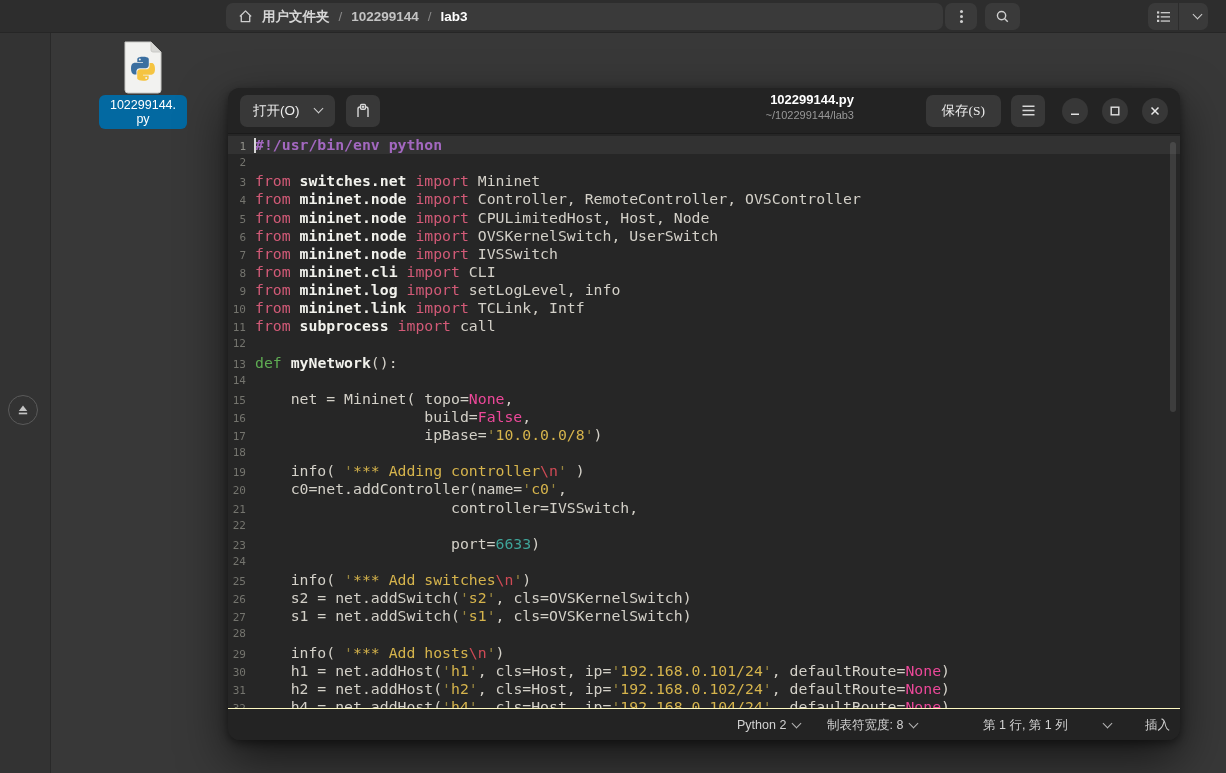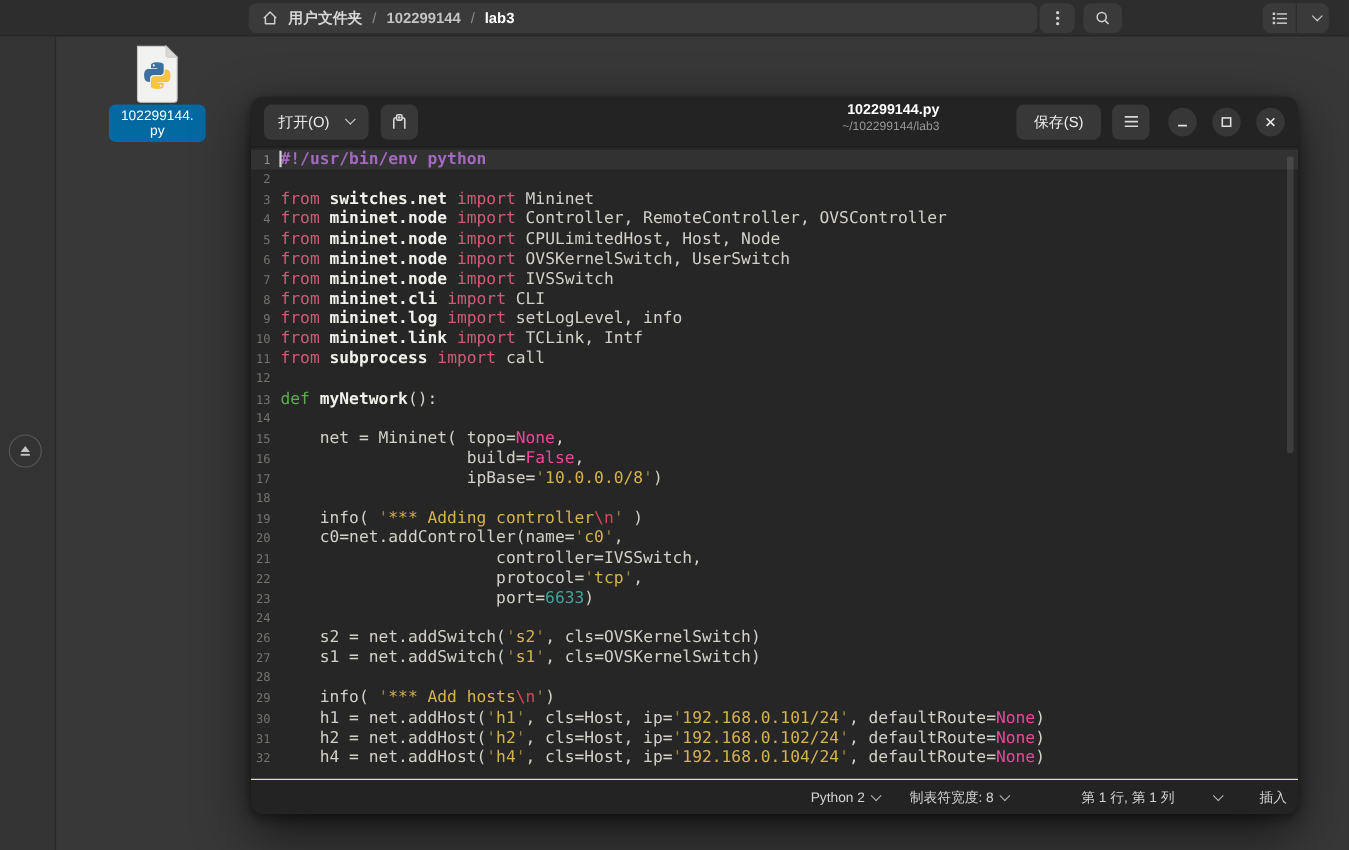--- a/index.html
+++ b/index.html
@@ -42,21 +42,21 @@
   .win { position:absolute; left:228px; top:88px; width:952px; height:652px;
          border-radius:12px; overflow:hidden; background:#262626;
          box-shadow:0 18px 48px rgba(0,0,0,.6), 0 3px 10px rgba(0,0,0,.45);
          display:flex; flex-direction:column; }
   .hbar { height:46px; flex:none; background:#232323; border-bottom:1px solid #1b1b1b;
           display:flex; align-items:center; padding:0 12px; position:relative; }
   .hbtn { background:#383838; border-radius:7px; height:32px; color:#ececec;
           display:flex; align-items:center; justify-content:center; font-size:13.5px; }
   .open-btn { padding:0 13px; gap:15px; }
   .newtab-btn { width:34px; margin-left:11px; }
-  .save-btn { padding:0 16px; margin-left:auto; }
+  .save-btn { padding:0 16px; margin-left:auto;font-family:Liberation Serif, serif; }
   .menu-btn { width:34px; margin-left:10px; }
   .circ { width:26px; height:26px; border-radius:50%; background:#373737;
           display:flex; align-items:center; justify-content:center; }
   .min-btn { margin-left:17px; } .max-btn { margin-left:14px; } .close-btn { margin-left:14px; }
   .title-box { position:absolute; left:50%; top:5px; transform:translateX(-50%);
                text-align:right; line-height:1; width:300px; }
   .title { font-size:13px; font-weight:700; color:#ffffff; }
   .subtitle { font-size:11px; color:#989898; margin-top:4px; }
 
   
@@ -223,23 +223,24 @@
         <div class="crow"><span class="gut">12</span><span class="cc"></span></div>
         <div class="crow"><span class="gut">13</span><span class="cc"><span class="sg-d">def</span><span class="sg-t"> </span><span class="sg-f">myNetwork</span><span class="sg-t">():</span></span></div>
         <div class="crow"><span class="gut">14</span><span class="cc"></span></div>
         <div class="crow"><span class="gut">15</span><span class="cc"><span class="sg-t">    net = Mininet( topo=</span><span class="sg-b">None</span><span class="sg-t">,</span></span></div>
         <div class="crow"><span class="gut">16</span><span class="cc"><span class="sg-t">                   build=</span><span class="sg-b">False</span><span class="sg-t">,</span></span></div>
         <div class="crow"><span class="gut">17</span><span class="cc"><span class="sg-t">                   ipBase=</span><span class="sg-q">'</span><span class="sg-s">10.0.0.0/8</span><span class="sg-q">'</span><span class="sg-t">)</span></span></div>
         <div class="crow"><span class="gut">18</span><span class="cc"></span></div>
         <div class="crow"><span class="gut">19</span><span class="cc"><span class="sg-t">    info( </span><span class="sg-q">'</span><span class="sg-s">*** Adding controller</span><span class="sg-e">\n</span><span class="sg-q">'</span><span class="sg-t"> )</span></span></div>
         <div class="crow"><span class="gut">20</span><span class="cc"><span class="sg-t">    c0=net.addController(name=</span><span class="sg-q">'</span><span class="sg-s">c0</span><span class="sg-q">'</span><span class="sg-t">,</span></span></div>
         <div class="crow"><span class="gut">21</span><span class="cc"><span class="sg-t">                      controller=IVSSwitch,</span></span></div>
-        <div class="crow"><span class="gut">22</span><span class="cc"><span class="sg-t">                      protocol=</span><span class="sg-q">'</span><span class="sg-s">tcp</span><span class="sg-q">'</span><span class="sg-t">,</span></span></div>
+        <div class="crow"><span class="gut">22</span></div>
         <div class="crow"><span class="gut">23</span><span class="cc"><span class="sg-t">                      port=</span><span class="sg-n">6633</span><span class="sg-t">)</span></span></div>
         <div class="crow"><span class="gut">24</span><span class="cc"></span></div>
+        <div class="crow"><span class="gut">25</span><span class="cc"><span class="sg-t">    info( </span><span class="sg-q">'</span><span class="sg-s">*** Add switches</span><span class="sg-e">\n</span><span class="sg-q">'</span><span class="sg-t">)</span></span></div>
         <div class="crow"><span class="gut">26</span><span class="cc"><span class="sg-t">    s2 = net.addSwitch(</span><span class="sg-q">'</span><span class="sg-s">s2</span><span class="sg-q">'</span><span class="sg-t">, cls=OVSKernelSwitch)</span></span></div>
         <div class="crow"><span class="gut">27</span><span class="cc"><span class="sg-t">    s1 = net.addSwitch(</span><span class="sg-q">'</span><span class="sg-s">s1</span><span class="sg-q">'</span><span class="sg-t">, cls=OVSKernelSwitch)</span></span></div>
         <div class="crow"><span class="gut">28</span><span class="cc"></span></div>
         <div class="crow"><span class="gut">29</span><span class="cc"><span class="sg-t">    info( </span><span class="sg-q">'</span><span class="sg-s">*** Add hosts</span><span class="sg-e">\n</span><span class="sg-q">'</span><span class="sg-t">)</span></span></div>
         <div class="crow"><span class="gut">30</span><span class="cc"><span class="sg-t">    h1 = net.addHost(</span><span class="sg-q">'</span><span class="sg-s">h1</span><span class="sg-q">'</span><span class="sg-t">, cls=Host, ip=</span><span class="sg-q">'</span><span class="sg-s">192.168.0.101/24</span><span class="sg-q">'</span><span class="sg-t">, defaultRoute=</span><span class="sg-b">None</span><span class="sg-t">)</span></span></div>
         <div class="crow"><span class="gut">31</span><span class="cc"><span class="sg-t">    h2 = net.addHost(</span><span class="sg-q">'</span><span class="sg-s">h2</span><span class="sg-q">'</span><span class="sg-t">, cls=Host, ip=</span><span class="sg-q">'</span><span class="sg-s">192.168.0.102/24</span><span class="sg-q">'</span><span class="sg-t">, defaultRoute=</span><span class="sg-b">None</span><span class="sg-t">)</span></span></div>
         <div class="crow"><span class="gut">32</span><span class="cc"><span class="sg-t">    h4 = net.addHost(</span><span class="sg-q">'</span><span class="sg-s">h4</span><span class="sg-q">'</span><span class="sg-t">, cls=Host, ip=</span><span class="sg-q">'</span><span class="sg-s">192.168.0.104/24</span><span class="sg-q">'</span><span class="sg-t">, defaultRoute=</span><span class="sg-b">None</span><span class="sg-t">)</span></span></div>
       </div>
     <div class="vscroll"></div>
   </div>

